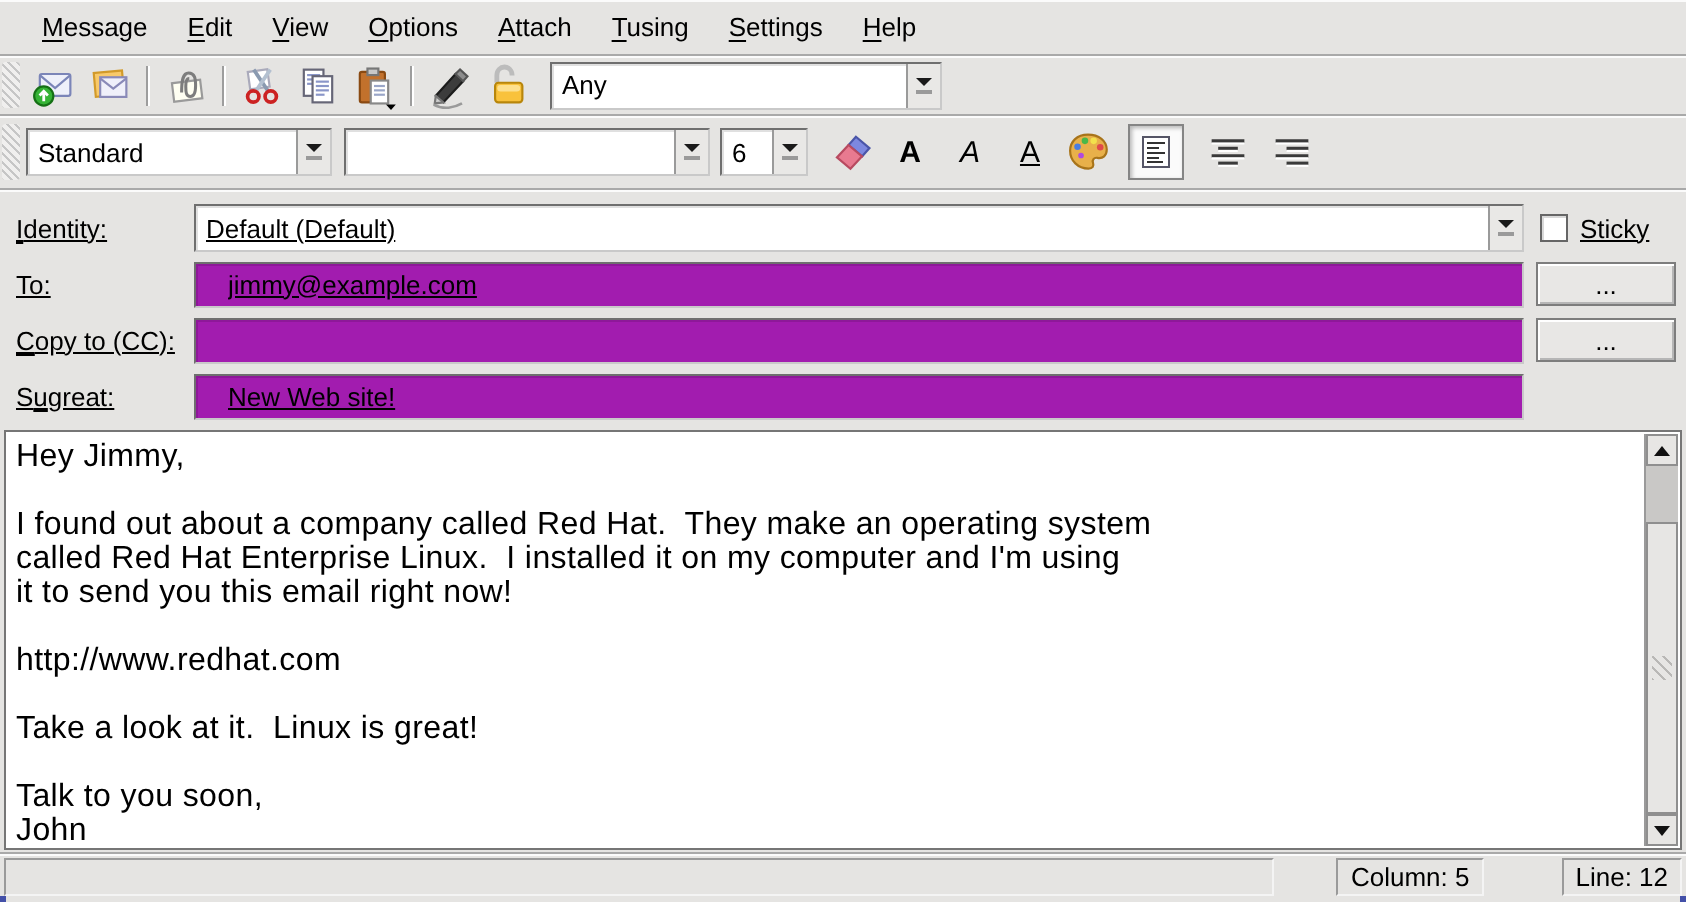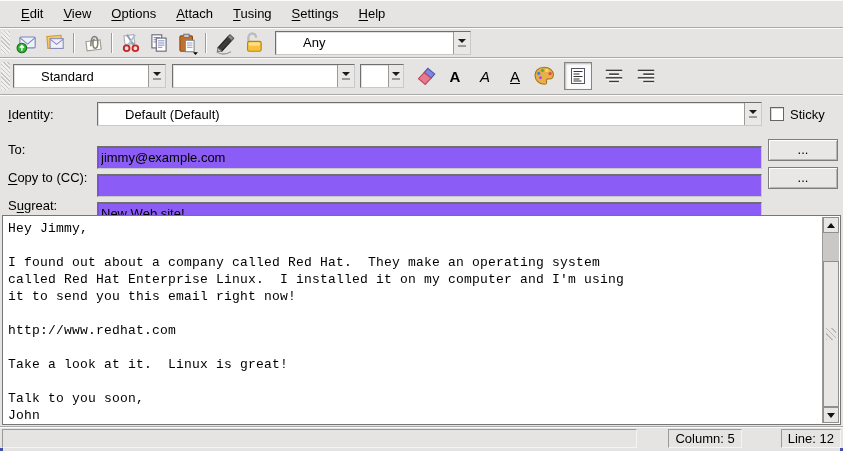--- a/index.html
+++ b/index.html
@@ -27,61 +27,60 @@
     display:flex; align-items:center; justify-content:center; padding:0;
   }
   .tbtn svg{ display:block; }
   .tsep{ width:2px; height:20px; margin:0 4px;
     background:linear-gradient(to right,#9d9d9d 50%,#ffffff 50%); }
   
   .combo{
     height:24px; background:#fff; display:flex; align-items:stretch;
     border:1px solid #6f6f6f; border-bottom-color:#c9c9c9; border-right-color:#c9c9c9;
     box-shadow:inset 1px 1px 0 rgba(0,0,0,.12);
-    padding-left:22px;
   }
   .combo-value{ flex:1; display:flex; align-items:center; padding-left:5px; overflow:hidden; white-space:nowrap; }
   .combo-btn{
     width:17px; display:flex; flex-direction:column; align-items:center; justify-content:center;
     gap:2px; background:#e9e8e6; border-left:1px solid #9a9a9a;
   }
   .arr-down{ width:0; height:0; border-left:4px solid transparent; border-right:4px solid transparent; border-top:4px solid #1a1a1a; }
   .arr-bar{ width:8px; height:2px; background:#9a9a9a; }
   
   .glyph-btn{ font-size:15px; width:30px; }
   .fmt-pressed{
     background:#fbfbfb; border:1px solid #858585; width:28px; height:28px;
     box-shadow:inset 1px 1px 2px rgba(0,0,0,.28);
   }
   
-  .headers{ height:119px; box-shadow:inset 0 1px 0 #fbfbfb; padding-top:7px; flex:0 0 auto;}
+  .headers{ height:119px; box-shadow:inset 0 1px 0 #fbfbfb; padding-top:7px; flex:0 0 auto;text-decoration:underline;}
   .hrow{ display:grid; grid-template-columns:97px 1fr 81px; align-items:center; margin-bottom:4px; height:24px; }
   .hlabel{ padding-left:8px; }
   .hlabel .mn{ text-decoration:underline; text-underline-offset:2px; }
   .tfield{
-    height:23px; background:#8b5cf6; border:1px solid #6f6f6f; border-bottom-color:#c9c9c9; border-right-color:#c9c9c9;
-    box-shadow:inset 1px 1px 0 rgba(0,0,0,.12); padding:0 3px; font:13px "Liberation Sans",sans-serif; width:100%;margin-top:16px;
+    height:23px; background:#a21caf; border:1px solid #6f6f6f; border-bottom-color:#c9c9c9; border-right-color:#c9c9c9;
+    box-shadow:inset 1px 1px 0 rgba(0,0,0,.12); padding:0 16px; font:13px "Liberation Sans",sans-serif; width:100%;
   }
   .dots-btn{
     margin-left:6px; width:70px; height:22px; background:#e8e7e5;
     border:1px solid #7d7d7d; box-shadow:inset 1px 1px 0 #ffffff, inset -1px -1px 0 #b6b6b6;
     font:13px "Liberation Sans",sans-serif;
   }
   .sticky-wrap{ display:flex; align-items:center; gap:6px; margin-left:8px; }
   .checkbox{ width:14px; height:14px; background:#fff; border:1px solid #666;
     box-shadow:inset 1px 1px 0 rgba(0,0,0,.15); display:inline-block; }
   
   .editor-wrap{ height:212px; padding:1px 2px 0 2px; position:relative; flex:0 0 auto; }
   .editor{
     position:absolute; left:2px; right:2px; top:1px; bottom:1px;
     background:#fff; border:1px solid #767676; overflow:hidden;
   }
   .editor pre{
-    font-family:Liberation Mono, monospace;
-    font-size:13px; line-height:17px; letter-spacing:.2px;
+    font-family:Liberation Sans, sans-serif;
+    font-size:16px; line-height:17px; letter-spacing:.2px;
     padding:4px 0 0 5px; white-space:pre;
   }
   .vscroll{
     position:absolute; top:1px; right:1px; bottom:1px; width:17px;
     background:#c9c8c6; display:flex; flex-direction:column;
     border-left:1px solid #9a9a9a;
   }
   .sb-btn{ height:16px; background:#e7e6e4; border:1px solid #8f8f8f;
     display:flex; align-items:center; justify-content:center; flex:0 0 auto; }
   .sb-track{ flex:1; position:relative; }
@@ -105,20 +104,21 @@
   .spanel.fill{ flex:1; }
   .corner{ position:absolute; bottom:0; width:3px; height:3px; background:#4350a8; }
   .corner.l{ left:0; } .corner.r{ right:0; }
 </style>
 </head>
 <body>
 
 <div class="window">
 
   <div class="bar menubar">
+    <div class="menu-item"><span></span><span class="mn">M</span><span>essage</span></div>
     <div class="menu-item"><span></span><span class="mn">E</span><span>dit</span></div>
     <div class="menu-item"><span></span><span class="mn">V</span><span>iew</span></div>
     <div class="menu-item"><span></span><span class="mn">O</span><span>ptions</span></div>
     <div class="menu-item"><span></span><span class="mn">A</span><span>ttach</span></div>
     <div class="menu-item"><span></span><span class="mn">T</span><span>using</span></div>
     <div class="menu-item"><span></span><span class="mn">S</span><span>ettings</span></div>
     <div class="menu-item"><span></span><span class="mn">H</span><span>elp</span></div>
   </div>
 
   <div class="bar tb1">

